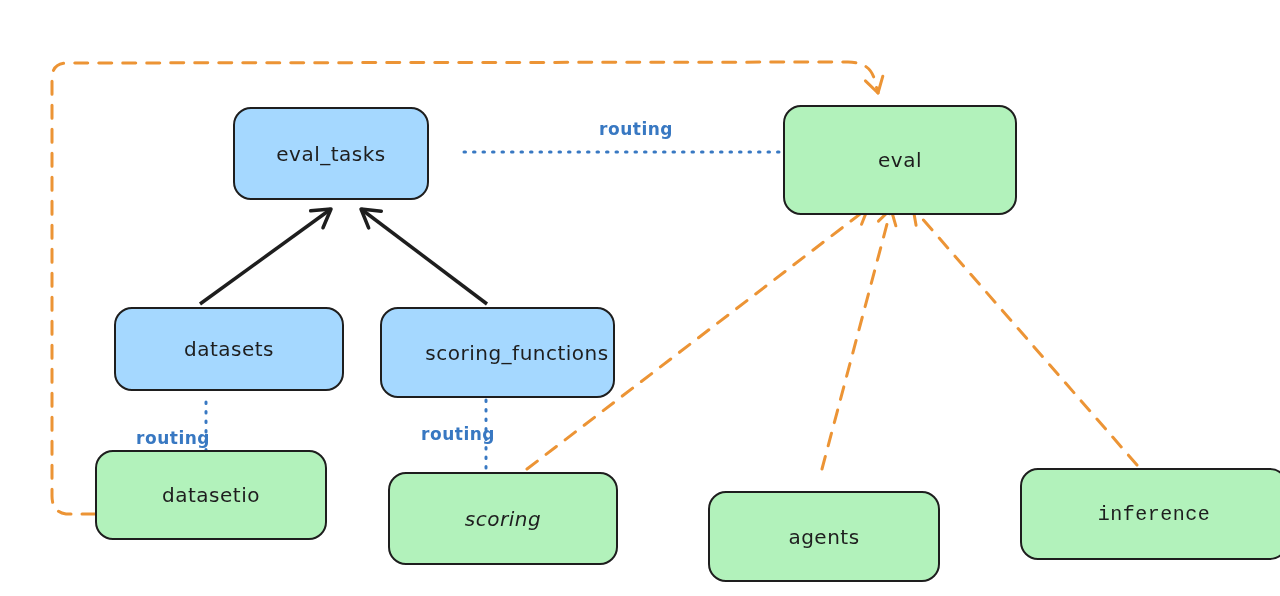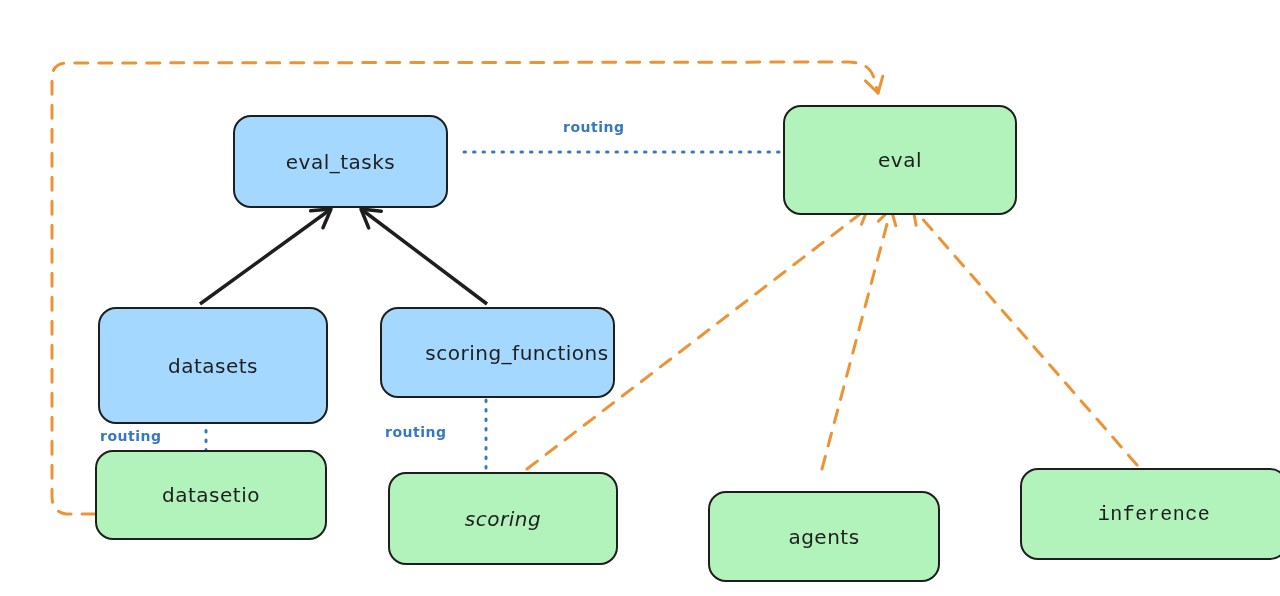--- a/index.html
+++ b/index.html
@@ -25,22 +25,22 @@
     font-size: 20px;
     color: var(--stroke, #1e1e1e);
     letter-spacing: 0.5px;
     box-sizing: border-box;
   }
   .node.blue  { background: var(--box-blue, #a5d8ff); }
   .node.green { background: var(--box-green, #b2f2bb); }
   .edge-label {
     position: absolute;
     width: 110px;
-    text-align: left;
-    font-size: 14px;
+    text-align: right;
+    font-size: 17px;
     font-weight: bold;
     color: var(--edge-blue, #3878c2);
     letter-spacing: 0.5px;
   }
   .stroke-black  { stroke: var(--stroke, #1e1e1e); }
   .stroke-orange { stroke: var(--orange, #ec9435); }
   .stroke-blue   { stroke: var(--edge-blue, #3878c2); }
   path.edge { fill: none; }
   .solid  { stroke-width: 3.5; }
   .dashed { stroke-width: 3; stroke-dasharray: 13 11; stroke-linecap: round; }
@@ -67,29 +67,29 @@
 
     <path class="edge solid stroke-black" d="M 200 304 L 331 209" marker-end="url(#arrow-black)"></path>
     <path class="edge solid stroke-black" d="M 487 304 L 361 209" marker-end="url(#arrow-black)"></path>
 
     <path class="edge dashed stroke-orange" d="M 95 514 L 66 514 Q 52 512 52 496 L 52 78 Q 52 63 68 63 L 848 62 Q 869 62 874 78 L 878 93" marker-end="url(#arrow-orange)"></path>
     <path class="edge dashed stroke-orange" d="M 527 469 L 868 208" marker-end="url(#arrow-orange)"></path>
     <path class="edge dashed stroke-orange" d="M 822 469 L 891 209" marker-end="url(#arrow-orange)"></path>
     <path class="edge dashed stroke-orange" d="M 1137 465 L 913 208" marker-end="url(#arrow-orange)"></path>
   </svg>
 
-  <div class="node blue" style="left:233px; top:107px; width:215px; height:93px;margin-top:8px;">
+  <div class="node blue" style="left:233px; top:107px; width:196px; height:93px;">
     <span>eval_tasks</span>
   </div>
 
   <div class="node green" style="left:783px; top:105px; width:234px; height:110px;">
     <span>eval</span>
   </div>
 
-  <div class="node blue" style="left:98px; top:307px; width:230px; height:117px;">
+  <div class="node blue" style="left:114px; top:307px; width:230px; height:84px;">
     <span>datasets</span>
   </div>
 
   <div class="node blue" style="left:380px; top:307px; width:235px; height:91px;padding-left:39px;">
     <span>scoring_functions</span>
   </div>
 
   <div class="node green" style="left:95px; top:450px; width:232px; height:90px;">
     <span>datasetio</span>
   </div>

